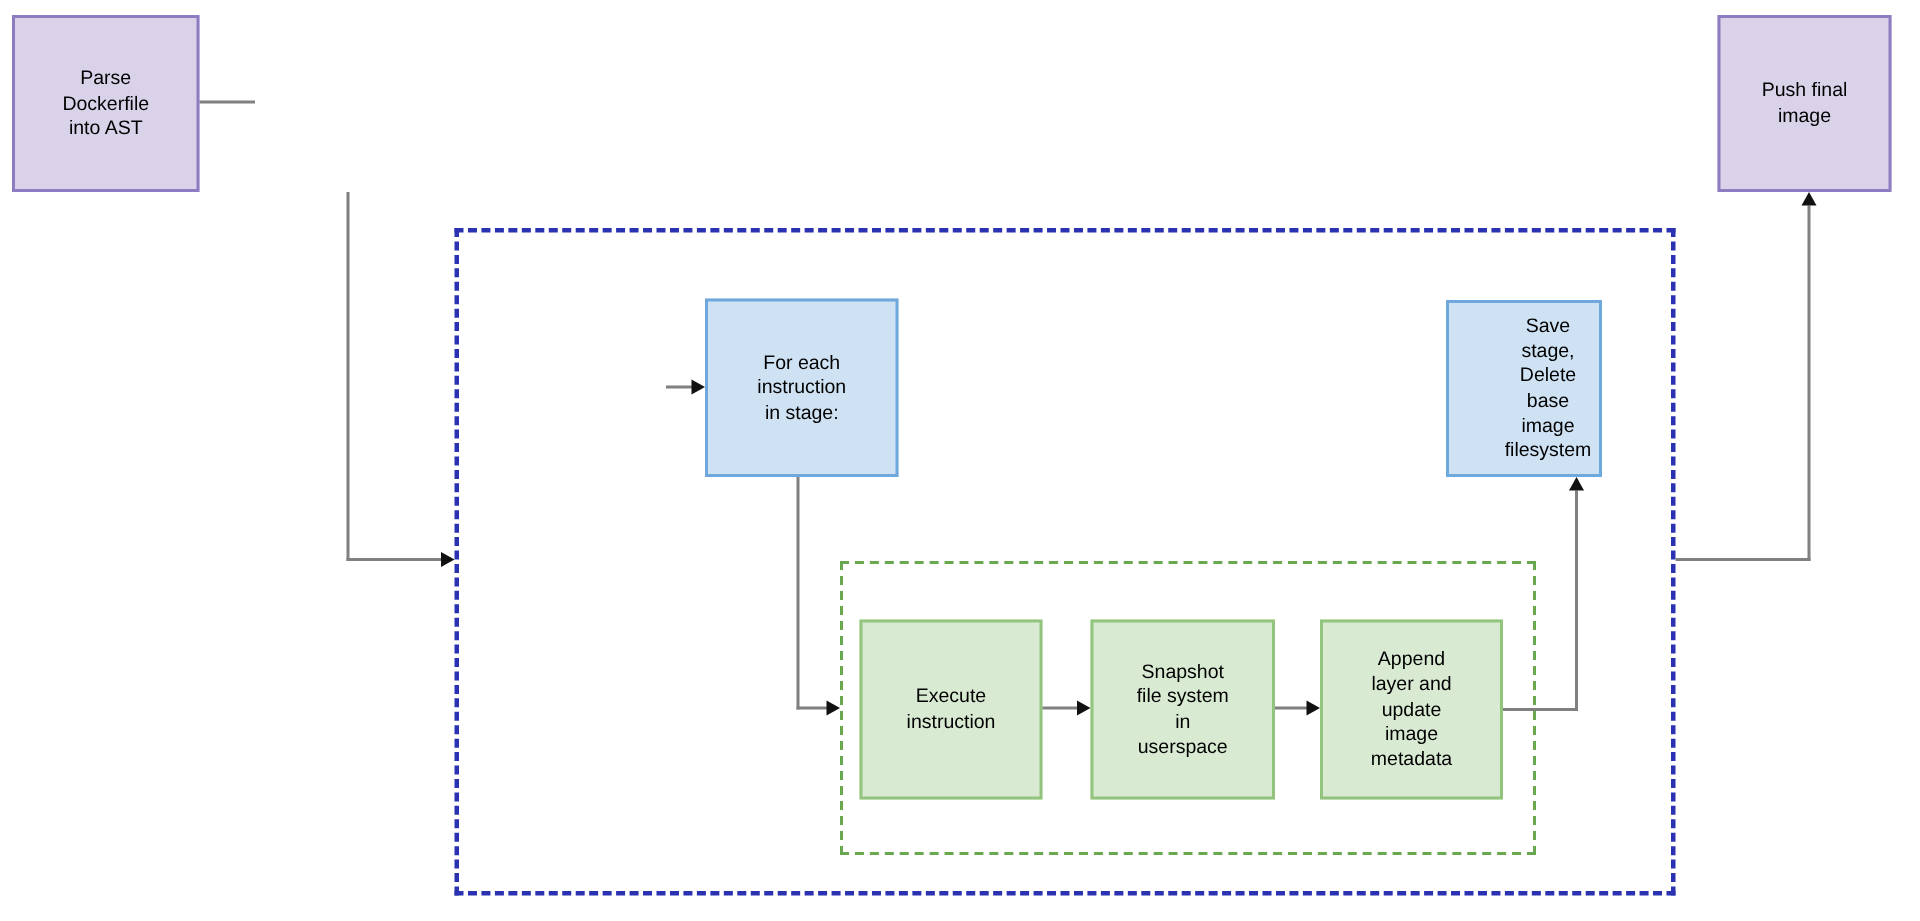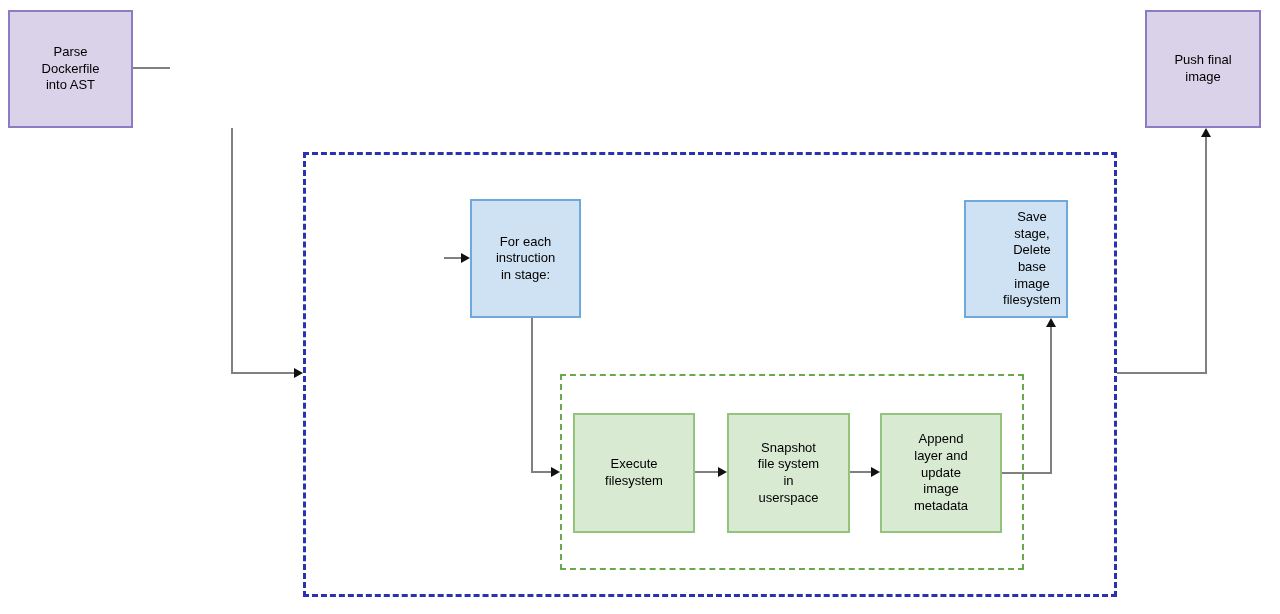--- a/index.html
+++ b/index.html
@@ -58,33 +58,33 @@
 Dockerfile
 into AST</div>
 
 
   <div class="node purple" style="left:1145px; top:10px; width:116px; height:118px;">Push final
 image</div>
 
   <div class="loop-stage" style="left:303px; top:152px; width:814px; height:445px;"></div>
 
 
-  <div class="node blue" style="left:470px; top:199px; width:111px; height:119px;">For each
+  <div class="node blue" style="left:470px; top:199px; width:129px; height:119px;">For each
 instruction
 in stage:</div>
 
   <div class="node blue" style="left:964px; top:200px; width:104px; height:118px;padding-left:32px;">Save stage,
 Delete base
 image
 filesystem</div>
 
   <div class="loop-instruction" style="left:560px; top:374px; width:464px; height:196px;"></div>
 
   <div class="node green" style="left:573px; top:413px; width:122px; height:120px;">Execute
-filesystem</div>
+instruction</div>
 
   <div class="node green" style="left:727px; top:413px; width:123px; height:120px;">Snapshot
 file system
 in
 userspace</div>
 
   <div class="node green" style="left:880px; top:413px; width:122px; height:120px;">Append
 layer and
 update
 image

